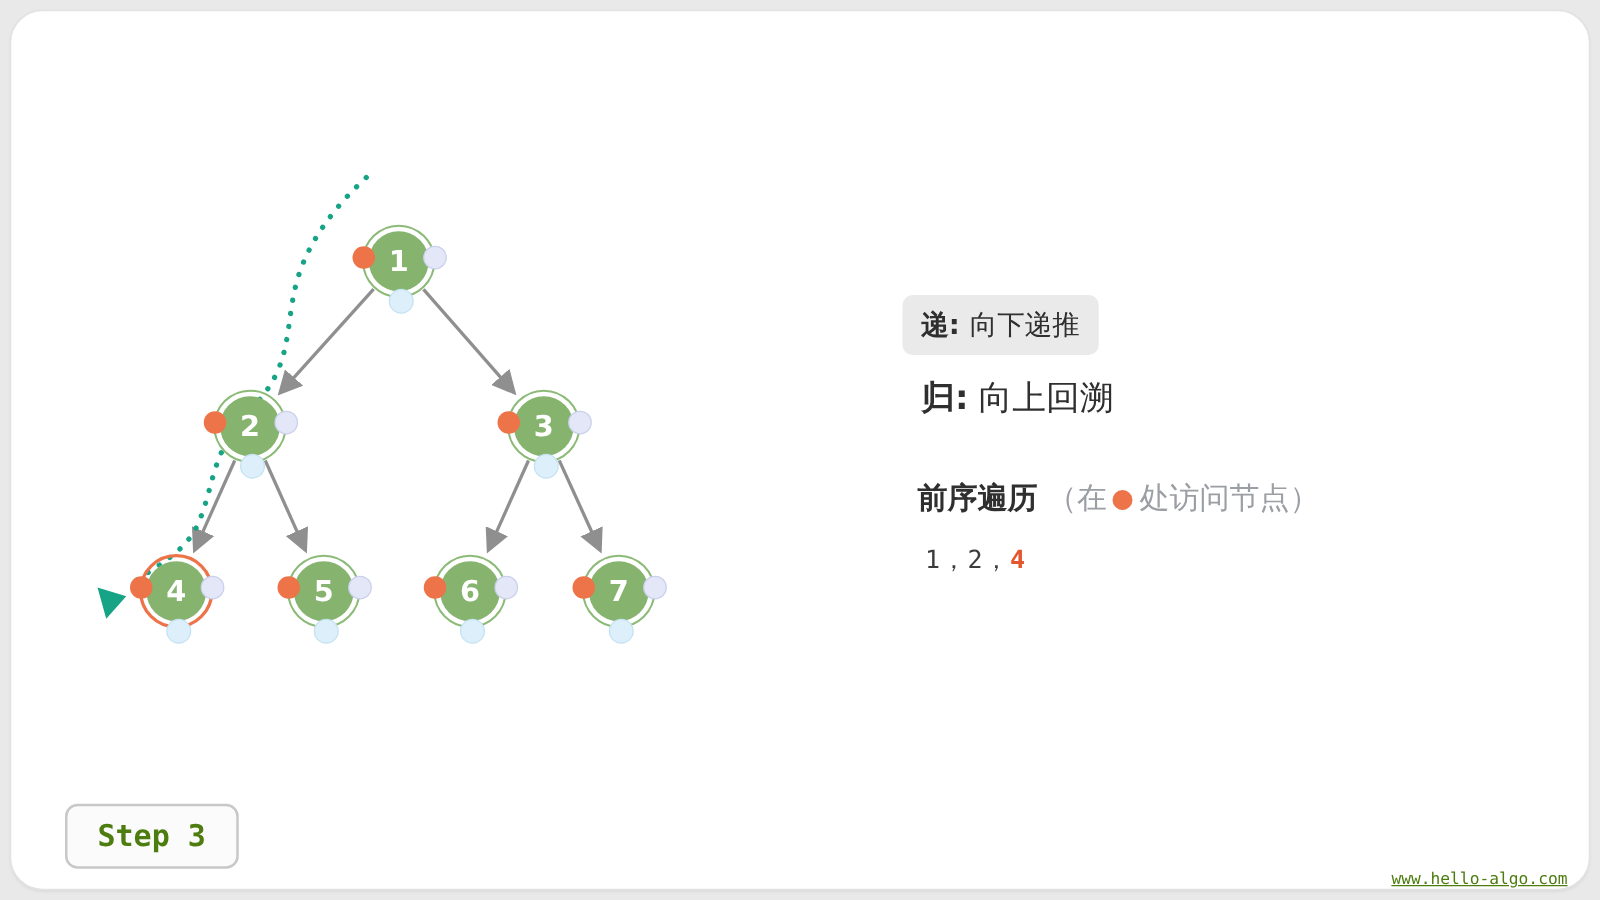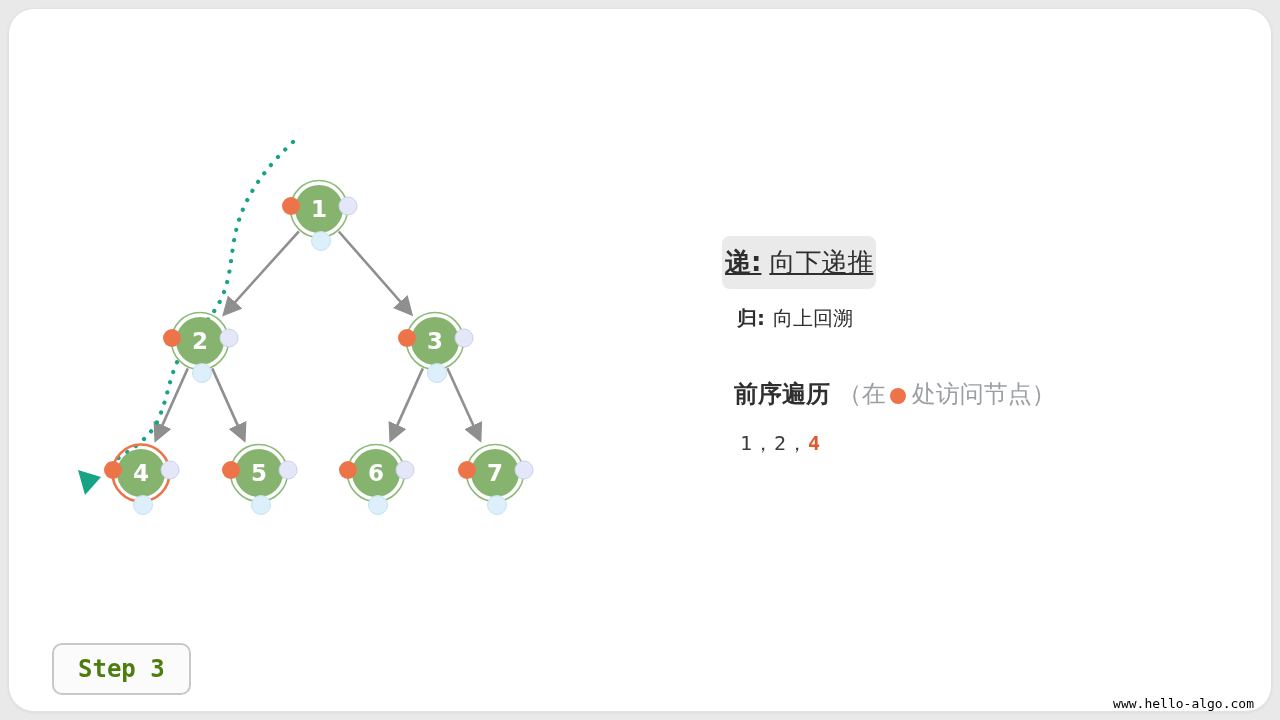--- a/index.html
+++ b/index.html
@@ -18,40 +18,40 @@
   .dot-bottom{fill:#DCEFFA;stroke:#C4E2F2;stroke-width:1;}
   .node-label{fill:#FFFFFF;font:700 23px "DejaVu Sans", sans-serif;text-anchor:middle;}
   .edge{stroke:#8F8F8F;stroke-width:2.6;}
   .trace{fill:none;stroke:#17A385;stroke-width:4.2;stroke-linecap:round;stroke-dasharray:0.1 10.5;}
   .trace-arrow{fill:#17A385;}
 
   
   .legend{position:absolute;left:722px;top:236px;width:430px;color:#2F2F2F;}
   .legend .b{font-weight:700;}
   .legend-pill{display:inline-block;background:#EAEAEA;border-radius:8px;
-    padding:9px 3px;font-size:26px;text-decoration:underline;}
+    padding:9px 15px;font-size:22px;}
   .legend-pill span + span, .legend-line span + span{margin-left:8px;}
-  .legend-line{margin-top:16px;padding-left:15px;font-size:20px;}
+  .legend-line{margin-top:16px;padding-left:15px;font-size:27px;}
   .legend-traversal{margin-top:46px;padding-left:12px;font-size:24px;}
   .legend-traversal .gray{color:#9B9EA3;}
   .legend-traversal .gray.after{margin-left:2px;}
   .dot-icon{display:inline-block;width:16px;height:16px;border-radius:50%;
     background:#ED7348;vertical-align:-2px;margin:0 4px;}
   .sequence{margin-top:20px;padding-left:18px;font-family:"DejaVu Sans Mono", monospace;
     font-size:20px;color:#3C3C3C;letter-spacing:1px;}
   .sequence .current{color:#E4572E;font-weight:700;}
 
   
   .step-box{position:absolute;left:52px;top:643px;padding:10px 24px;background:#FBFBFB;
     border:2px solid #C8C8C8;border-radius:10px;
     font:700 24px "DejaVu Sans Mono", monospace;color:#4d7c0f;}
 
   
   .watermark{position:absolute;right:26px;bottom:9px;
-    font:13px "DejaVu Sans Mono", monospace;color:#000000;}
+    font:13px "DejaVu Sans Mono", monospace;color:#4d7c0f;text-decoration:underline;}
 </style>
 </head>
 <body>
 
 <div class="canvas">
   <div class="card"></div>
 
   <svg class="diagram" viewBox="0 0 1280 720">
     <defs>
       <marker id="arrow" viewBox="0 0 10 10" refX="8.5" refY="5" markerWidth="7.5" markerHeight="7.5" orient="auto-start-reverse">

